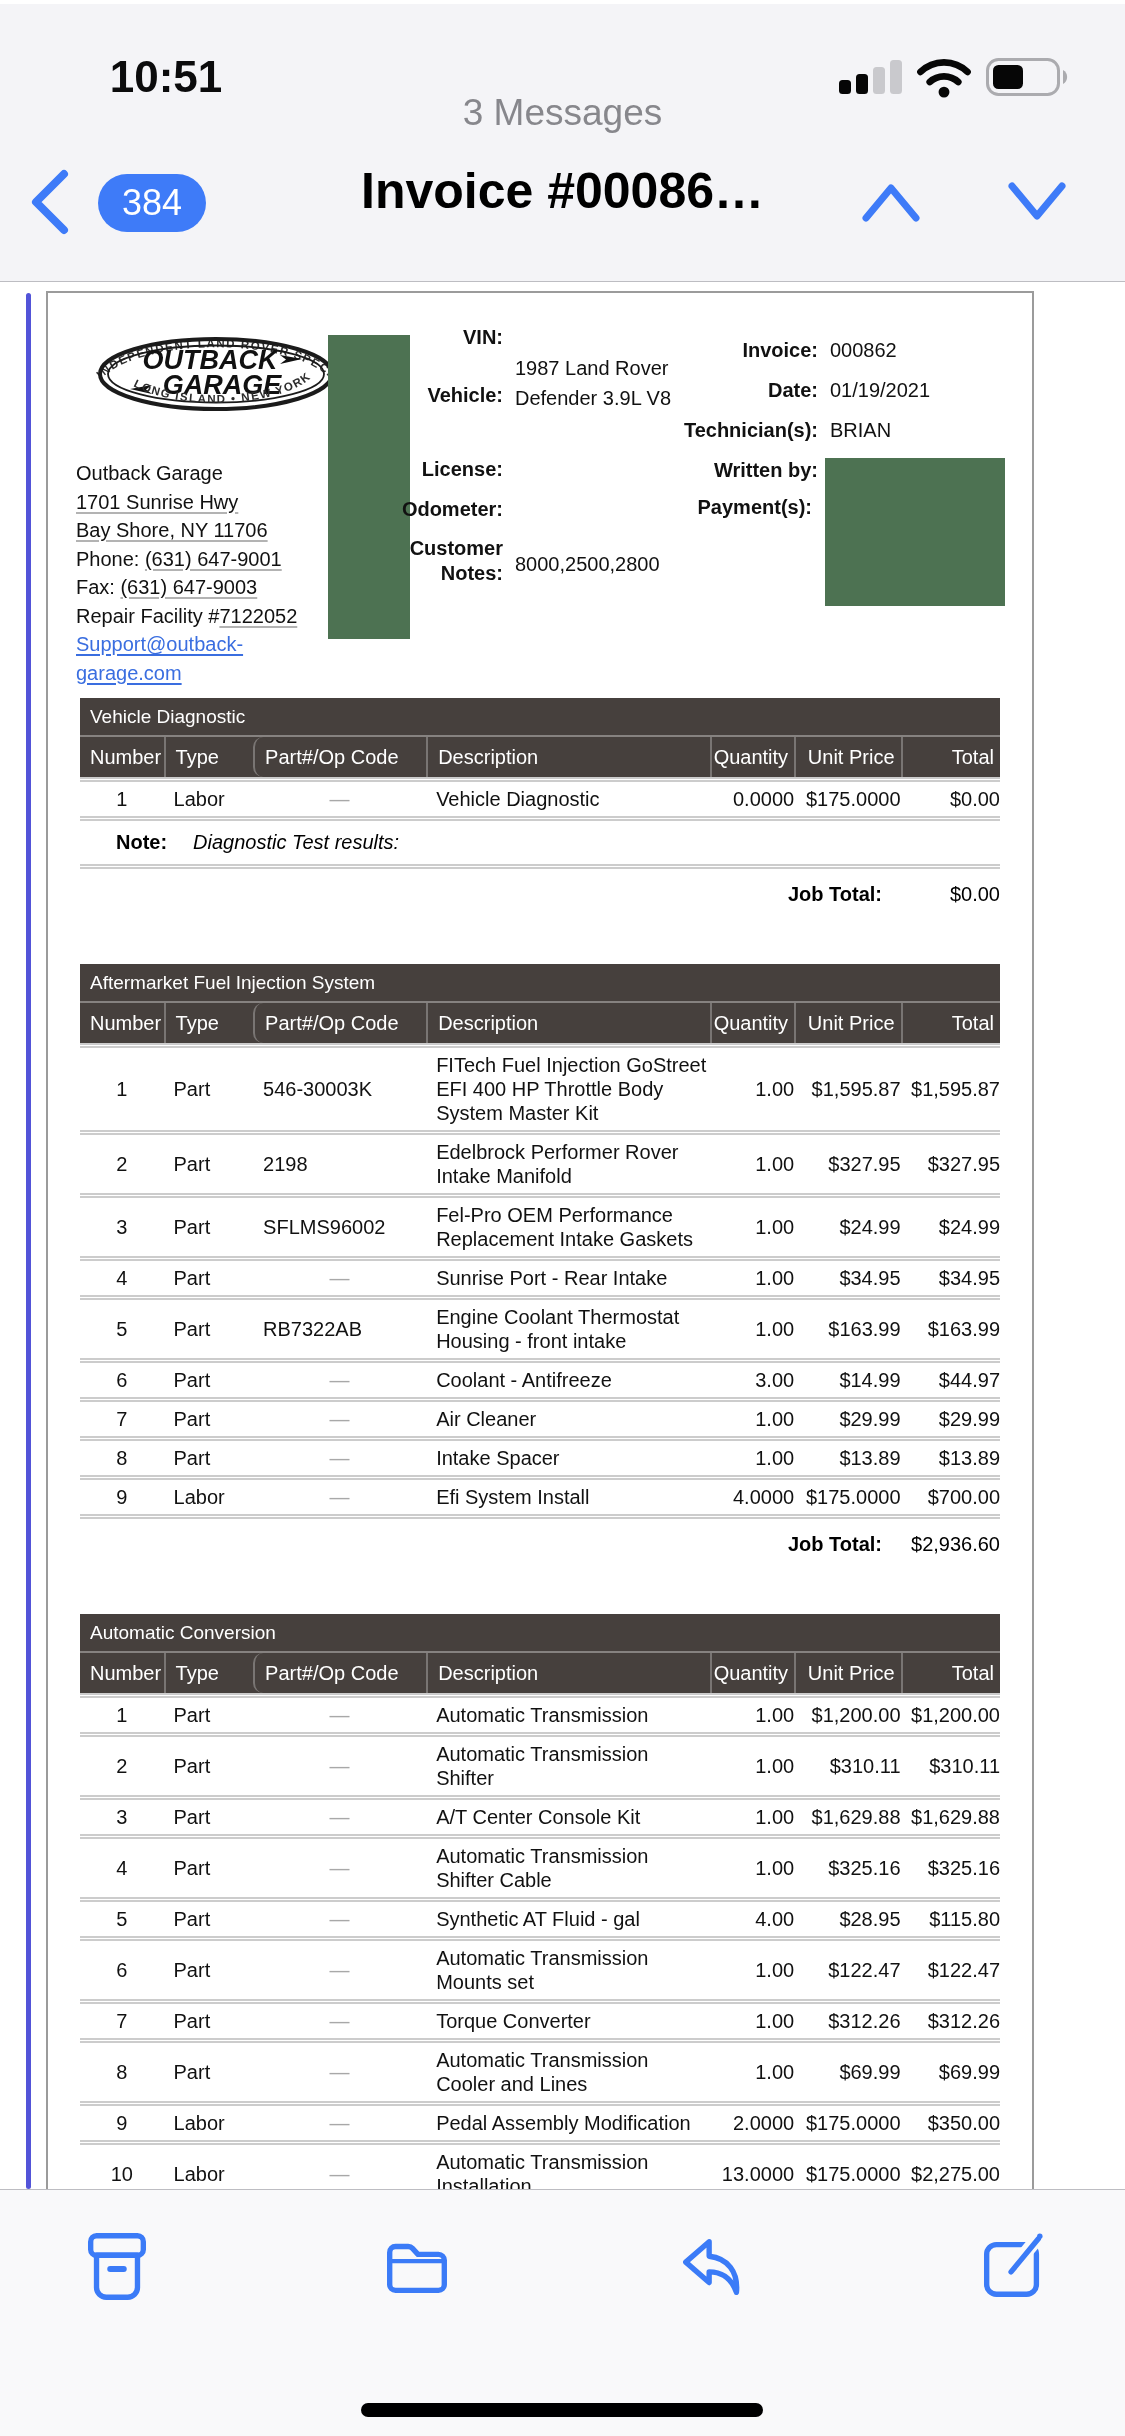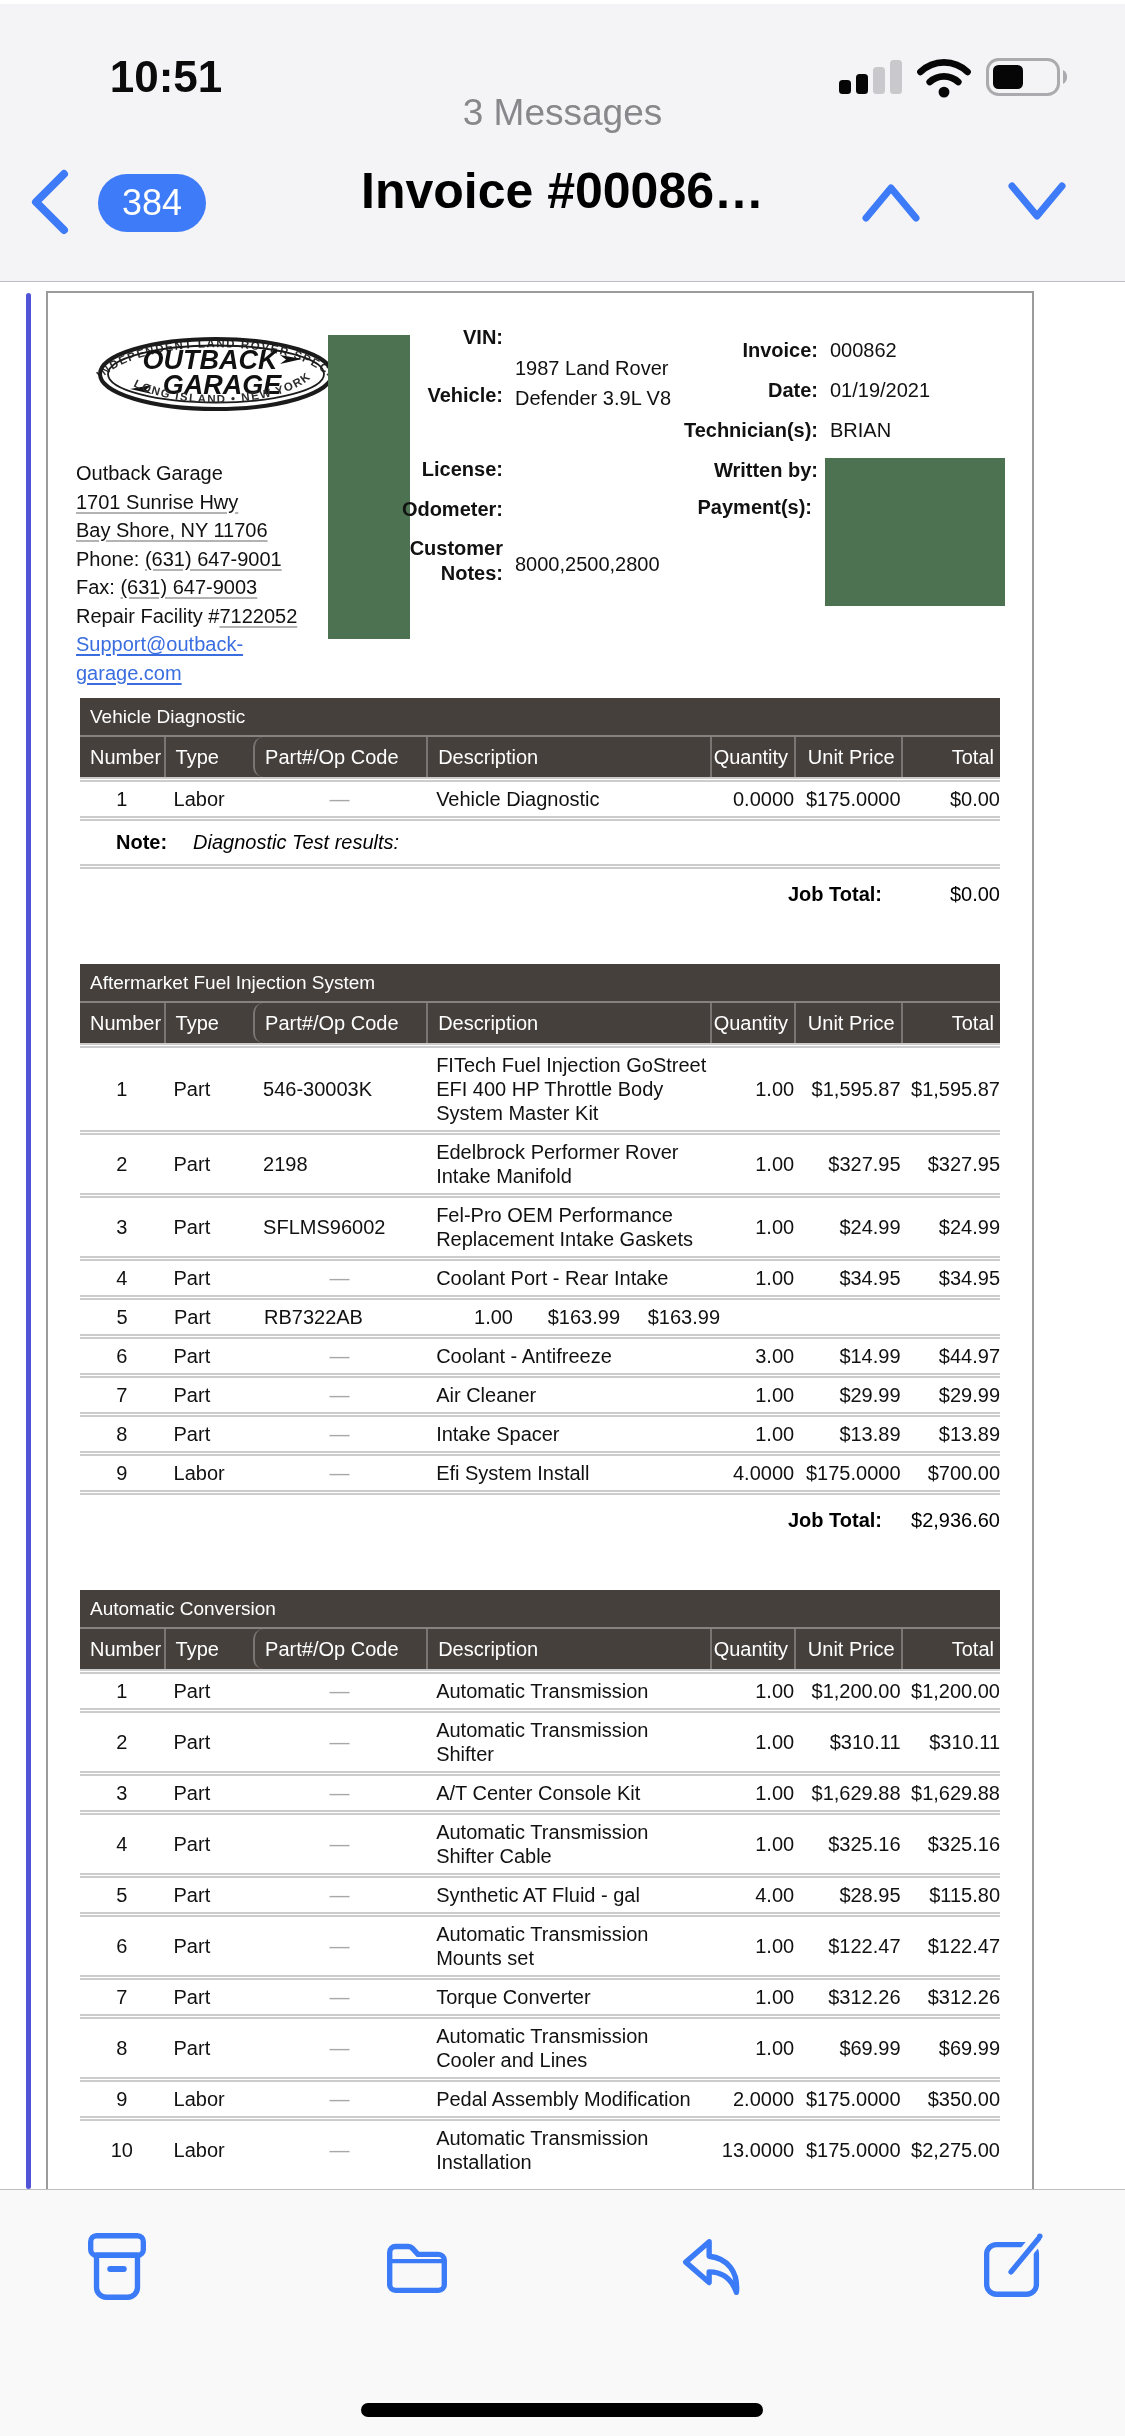--- a/index.html
+++ b/index.html
@@ -231,29 +231,30 @@
               <div class="cell tc2">SFLMS96002</div>
               <div class="cell tc3">Fel-Pro OEM Performance Replacement Intake Gaskets</div>
               <div class="cell tc4">1.00</div>
               <div class="cell tc5">$24.99</div>
               <div class="cell tc6">$24.99</div>
             </div>
             <div class="trow">
               <div class="cell tc0">4</div>
               <div class="cell tc1">Part</div>
               <div class="cell tc2 dash">—</div>
-              <div class="cell tc3">Coolant Port - Rear Intake</div>
+              <div class="cell tc3">Sunrise Port - Rear Intake</div>
               <div class="cell tc4">1.00</div>
               <div class="cell tc5">$34.95</div>
               <div class="cell tc6">$34.95</div>
             </div>
             <div class="trow">
               <div class="cell tc0">5</div>
               <div class="cell tc1">Part</div>
               <div class="cell tc2">RB7322AB</div>
+              <div class="cell tc3">Engine Coolant Thermostat Housing - front intake</div>
               <div class="cell tc4">1.00</div>
               <div class="cell tc5">$163.99</div>
               <div class="cell tc6">$163.99</div>
             </div>
             <div class="trow">
               <div class="cell tc0">6</div>
               <div class="cell tc1">Part</div>
               <div class="cell tc2 dash">—</div>
               <div class="cell tc3">Coolant - Antifreeze</div>
               <div class="cell tc4">3.00</div>

